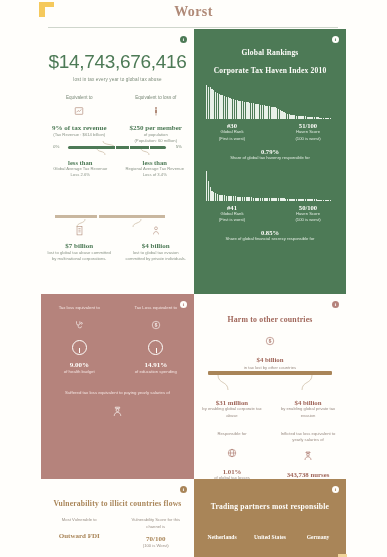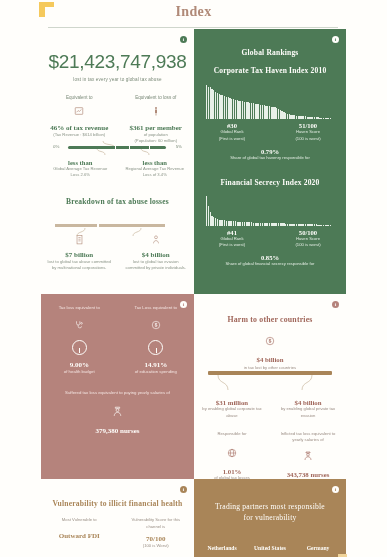--- a/index.html
+++ b/index.html
@@ -126,67 +126,67 @@
     font-size:7.6px;color:#a98558;letter-spacing:.2px;
   }
   .stat-t{
     text-align:center;font-family:"Liberation Serif",serif;font-weight:700;
     font-size:7px;color:#a98558;
   }
   .tiny-t{text-align:center;font-size:4.2px;color:#9a9086;line-height:1.55;}
 
   
   .hdg-f{
-    text-align:center;font-family:"Liberation Serif",serif;font-weight:400;
+    text-align:center;font-family:"Liberation Serif",serif;font-weight:700;
     font-size:7.6px;color:#fffefb;letter-spacing:.2px;line-height:1.45;
   }
   .partner{
     font-family:"Liberation Serif",serif;font-weight:700;
     font-size:5.6px;color:#fffefb;text-align:center;
   }
   .row{display:flex;}
   .col{flex:1;}
   .conn{position:absolute;stroke:#c9b79f;fill:none;stroke-width:.7;}
 </style>
 </head>
 <body>
 
 <div class="corner-mark"></div>
-<div class="page-title">Index</div>
+<div class="page-title">Worst</div>
 <div class="top-rule"></div>
 
 <div class="grid">
 
   <div class="panel pA">
     <div class="info-dot green" style="right:7px;top:7px;">i</div>
 
-    <div class="bignum" style="margin-top:22px;">$21,423,747,938</div>
+    <div class="bignum" style="margin-top:22px;">$14,743,676,416</div>
     <div class="sub" style="margin-top:4px;">lost in tax every year to global tax abuse</div>
 
     <div class="row" style="margin-top:13px;">
       <div class="col">
         <div class="lbl">Equivalent to</div>
         <div class="icon-g" style="margin-top:6px;">
           <svg width="10" height="10" viewBox="0 0 24 24" fill="none" stroke="#b08a78" stroke-width="1.6">
             <rect x="3" y="4" width="18" height="16" rx="1"></rect>
               <polyline points="6,15 10,11 13,13 18,8"></polyline>
           </svg>
         </div>
-        <div class="stat" style="margin-top:6px;">46% of tax revenue</div>
+        <div class="stat" style="margin-top:6px;">9% of tax revenue</div>
         <div class="tiny">(Tax Revenue : $614 billion)</div>
       </div>
       <div class="col">
         <div class="lbl">Equivalent to loss of</div>
         <div class="icon-g" style="margin-top:6px;">
           <svg width="10" height="10" viewBox="0 0 24 24" fill="#b08a78">
             <circle cx="12" cy="5" r="2.4"></circle>
               <path d="M9.6 8.5h4.8v8h-1.5v6h-1.8v-6H9.6z"></path>
           </svg>
         </div>
-        <div class="stat" style="margin-top:6px;">$361 per member</div>
+        <div class="stat" style="margin-top:6px;">$250 per member</div>
         <div class="tiny">of population</div>
         <div class="tiny">(Population: 60 million)</div>
       </div>
     </div>
 
     <div class="slider-wrap">
       <svg width="129" height="14" style="position:absolute;left:0;top:0;">
         <path d="M50 0 C50 5, 62 2, 62 7" class="conn" stroke="#c9b79f"></path>
         <path d="M52 14 C52 9, 44 12, 44 7" class="conn" stroke="#c9b79f"></path>
         <path d="M96 14 C96 9, 88 12, 88 7" class="conn" stroke="#c9b79f"></path>
@@ -206,21 +206,20 @@
         <div class="tiny">Loss 2.6%</div>
       </div>
       <div class="col">
         <div class="stat" style="font-size:6.6px;">less than</div>
         <div class="tiny">Regional Average Tax Revenue</div>
         <div class="tiny">Loss of 3.4%</div>
       </div>
     </div>
 
     <div style="position:absolute;left:0;top:168px;width:153px;">
-      <div class="hdg">Breakdown of tax abuse losses</div>
       <div style="position:relative;height:30px;">
         <div class="brk-bar"></div>
         <div class="brk-gap" style="left:56px;top:18px;position:absolute;"></div>
         <svg width="153" height="30" style="position:absolute;left:0;top:0;">
           <path d="M44 22 C44 27, 36 25, 36 30" class="conn"></path>
           <path d="M100 22 C100 27, 92 25, 92 30" class="conn"></path>
         </svg>
       </div>
       <div class="row" style="margin-top:-2px;">
         <div class="col">
@@ -338,21 +337,20 @@
       </div>
       <div class="col">
         <div class="stat-w">51/100</div>
         <div class="tiny-w">Haven Score</div>
         <div class="tiny-w">(100 is worst)</div>
       </div>
     </div>
     <div class="stat-w" style="margin-top:6px;">0.79%</div>
     <div class="tiny-w">Share of global tax havenry responsible for</div>
 
-    <div class="hdg-w" style="margin-top:16px;">Financial Secrecy Index 2020</div>
     <div style="position:relative;height:34px;margin-top:5px;">
       <div class="spark" id="spark-fsi" style="left:12px;bottom:0;height:32px;">
           <i style="height: 30px;"></i>
           <i style="height: 19.8px;"></i>
           <i style="height: 13.2px;"></i>
           <i style="height: 9.9px;"></i>
           <i style="height: 8.4px;"></i>
           <i style="height: 7.5px;"></i>
           <i style="height: 6.6px;"></i>
           <i style="height: 6px;"></i>
@@ -470,21 +468,20 @@
     </div>
 
     <div class="tiny-m" style="margin-top:14px;padding:0 10px;">Suffered tax loss equivalent to paying yearly salaries of</div>
     <div style="text-align:center;margin-top:7px;">
       <svg width="11" height="12" viewBox="0 0 20 22" fill="none" stroke="#fffefb" stroke-width="1.2">
         <path d="M6 4h8v2H6z"></path>
           <circle cx="10" cy="9.5" r="2.6"></circle>
           <path d="M4 20c0-4 2.7-6.5 6-6.5s6 2.5 6 6.5"></path>
       </svg>
     </div>
-    <div class="stat-m" style="margin-top:6px;">379,380 nurses</div>
   </div>
 
   <div class="panel pD">
     <div class="info-dot mauve" style="right:7px;top:7px;">i</div>
 
     <div class="hdg-b" style="margin-top:21px;">Harm to other countries</div>
 
     <div style="text-align:center;margin-top:8px;">
       <svg width="10" height="10" viewBox="0 0 24 24" fill="none" stroke="#a0665a" stroke-width="1.4">
         <circle cx="12" cy="12" r="9"></circle>
@@ -533,38 +530,37 @@
               <path d="M4 20c0-4 2.7-6.5 6-6.5s6 2.5 6 6.5"></path>
           </svg>
         </div>
         <div class="stat-b" style="margin-top:6px;">343,738 nurses</div>
       </div>
     </div>
   </div>
 
   <div class="panel pE">
     <div class="info-dot tan" style="right:7px;top:7px;">i</div>
-    <div class="hdg-t" style="margin-top:20px;">Vulnerability to illicit financial health</div>
+    <div class="hdg-t" style="margin-top:20px;">Vulnerability to illicit countries flows</div>
     <div class="row" style="margin-top:9px;">
       <div class="col">
         <div class="tiny-t">Most Vulnerable to</div>
         <div class="stat-t" style="margin-top:8px;">Outward FDI</div>
       </div>
       <div class="col">
         <div class="tiny-t" style="padding:0 8px;">Vulnerability Score for this channel is</div>
         <div class="stat-t" style="margin-top:5px;">70/100</div>
         <div class="tiny-t">(100 is Worst)</div>
       </div>
     </div>
   </div>
 
   <div class="panel pF">
     <div class="info-dot white2" style="right:7px;top:7px;">i</div>
     <div class="hdg-f" style="margin-top:22px;padding:0 12px;">Trading partners most responsible</div>
-    <div class="hdg-f">for vulnerability</div>
     <div class="row" style="margin-top:22px;padding:0 4px;">
       <div class="col partner">Netherlands</div>
       <div class="col partner">United States</div>
       <div class="col partner">Germany</div>
     </div>
     <div class="corner-tab"></div>
   </div>
 
 </div>
 

